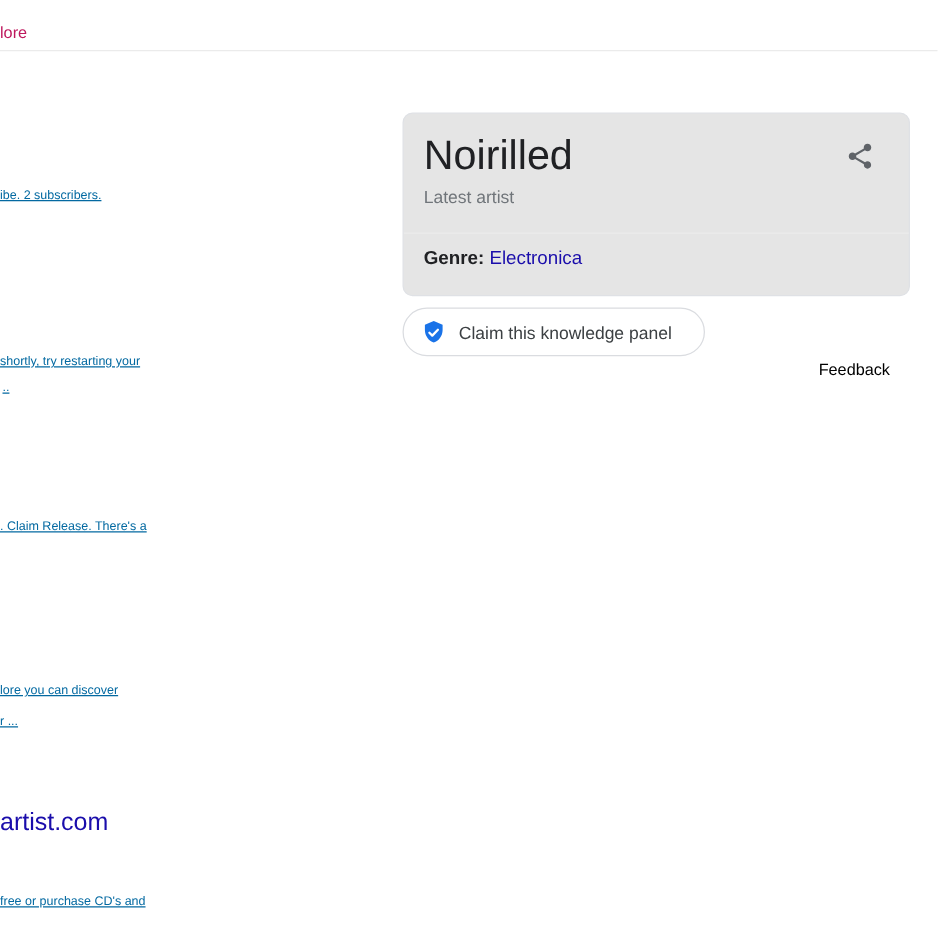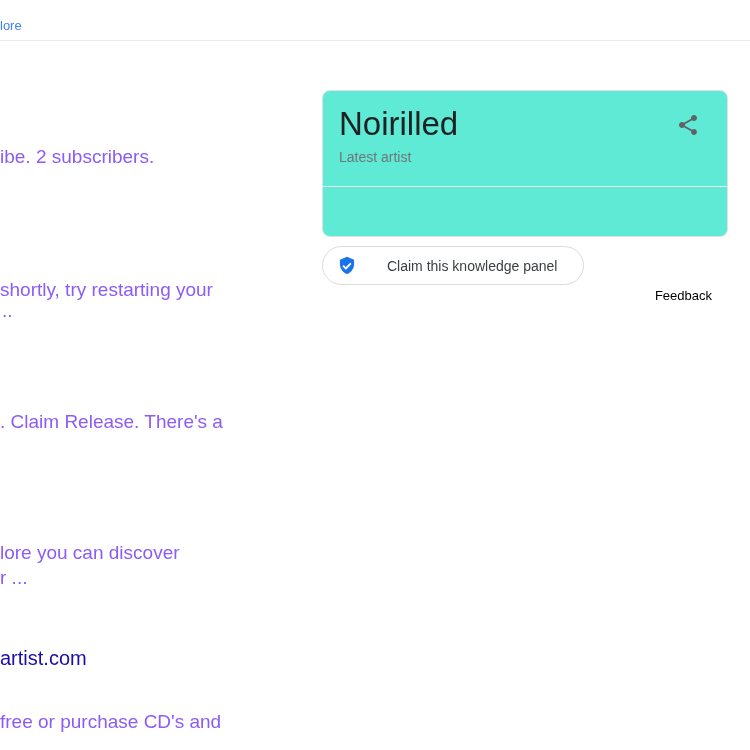--- a/index.html
+++ b/index.html
@@ -8,44 +8,45 @@
     position: relative;
     background: #ffffff;
     font-family: "Liberation Sans", "DejaVu Sans", sans-serif;
     overflow: hidden;
     color: #202124;
   }
 
   
   .more-tab {
     position: absolute; left: 0; top: 16px;
-    font-size: 13px; line-height: 20px; color: #3b82f6;
+    font-size: 13px; line-height: 20px; color: #be185d;
     white-space: nowrap;
   }
   .top-divider {
     position: absolute; left: 0; top: 40px; width: 750px; height: 1px;
     background: #ebebeb;
   }
 
   
   .snippet {
     position: absolute; left: 0;
-    font-size: 19px; line-height: 22px; color: #8b5cf6;
+    font-size: 10px; line-height: 22px; color: #0369a1;
     white-space: nowrap;
+    text-decoration: underline;
   }
   .result-link-title {
     position: absolute; left: 0;
     font-size: 20px; line-height: 26px; color: #1a0dab;
     white-space: nowrap; cursor: pointer;
   }
 
   
   .kp {
     position: absolute; left: 322px; top: 90px; width: 406px; height: 147px;
-    background: #5eead4; border: 1px solid #dfe1e5; border-radius: 8px;
+    background: #e5e5e5; border: 1px solid #dfe1e5; border-radius: 8px;
   }
   .kp-title {
     position: absolute; left: 16px; top: 13px;
     font-size: 33px; line-height: 40px; color: #202124;
     letter-spacing: 0;
   }
   .kp-subtitle {
     position: absolute; left: 16px; top: 57px;
     font-size: 14px; line-height: 18px; color: #70757a;
   }
@@ -64,21 +65,20 @@
   .kp-genre b { font-weight: bold; color: #202124; }
   .kp-genre a { color: #1a0dab; text-decoration: none; cursor: pointer; }
 
   
   .claim-pill {
     position: absolute; left: 322px; top: 246px; height: 39px;
     display: inline-flex; align-items: center;
     padding: 0 26px 0 14px;
     background: #fff; border: 1px solid #dadce0; border-radius: 20px;
     cursor: pointer;
-    gap: 20px;
   }
   .claim-pill .shield { width: 20px; height: 20px; flex: 0 0 auto; }
   .claim-pill .claim-label {
     margin-left: 10px; font-size: 14px; color: #3c4043; white-space: nowrap;
   }
 
   .feedback {
     position: absolute; right: 38px; top: 288px;
     font-size: 13px; line-height: 16px; color: #000000;
     cursor: pointer;
@@ -110,20 +110,24 @@
   <button class="kp-share">
     <span>
       <svg width="24" height="24" viewBox="0 0 24 24" fill="#5f6368" aria-hidden="true">
         <path d="M18 16.08c-.76 0-1.44.3-1.96.77L8.91 12.7c.05-.23.09-.46.09-.7s-.04-.47-.09-.7l7.05-4.11c.54.5 1.25.81 2.04.81 1.66 0 3-1.34 3-3s-1.34-3-3-3-3 1.34-3 3c0 .24.04.47.09.7L8.04 9.81C7.5 9.31 6.79 9 6 9c-1.66 0-3 1.34-3 3s1.34 3 3 3c.79 0 1.5-.31 2.04-.81l7.12 4.16c-.05.21-.08.43-.08.65 0 1.61 1.31 2.92 2.92 2.92 1.61 0 2.92-1.31 2.92-2.92s-1.31-2.92-2.92-2.92z"></path>
       </svg>
     </span>
   </button>
 
   <div class="kp-divider"></div>
 
+  <div class="kp-genre">
+    <b>Genre:</b>
+    <a>Electronica</a>
+  </div>
 </div>
 
 <div class="claim-pill">
   <span class="shield">
     <svg width="20" height="20" viewBox="0 0 24 24" aria-hidden="true">
       <path fill="#1a73e8" d="M12 1L3.5 4.5v5.2c0 5.5 3.6 10.6 8.5 12 4.9-1.4 8.5-6.5 8.5-12V4.5L12 1z"></path>
       <path fill="none" stroke="#ffffff" stroke-width="2.2" stroke-linecap="round" stroke-linejoin="round" d="M7.8 12.2l2.8 2.8 5.4-5.6"></path>
     </svg>
   </span>
   <span class="claim-label">Claim this knowledge panel</span>

